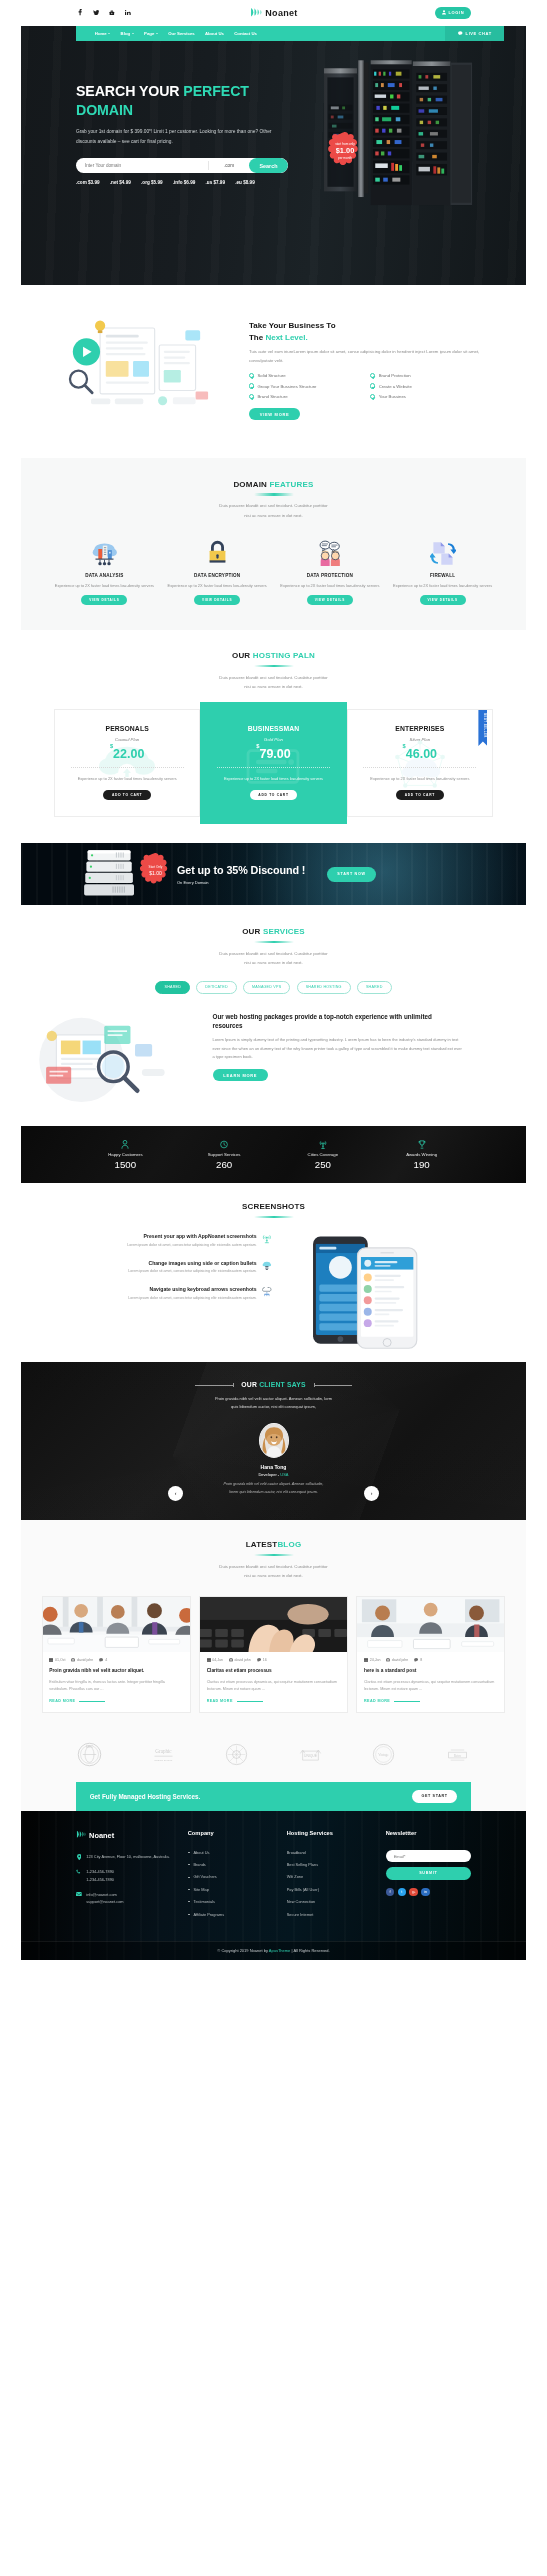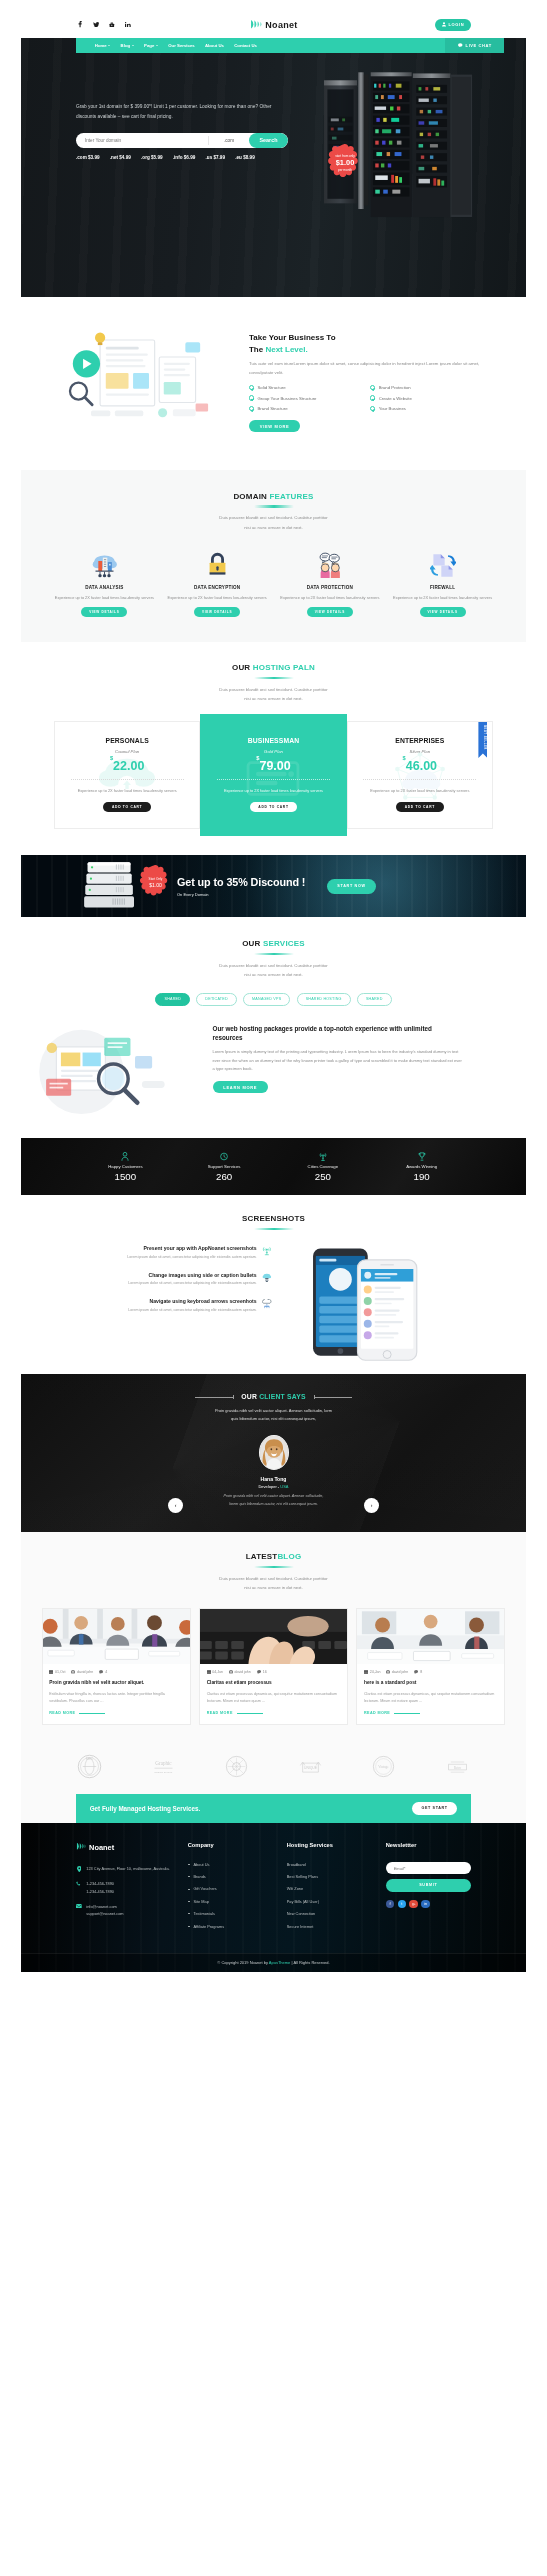--- a/index.html
+++ b/index.html
@@ -1,18 +1,18 @@
 <!DOCTYPE html>
 <html style="font-size:9px"><head>
 <meta charset="utf-8">
 <style>
   *{margin:0;padding:0;box-sizing:border-box;}
   html,body{width:547px;}
   body{font-family:"Liberation Sans",sans-serif;background:#fff;color:#333;-webkit-font-smoothing:antialiased;}
-  .wrap{width:505px;margin:12px auto;position:relative;}
+  .wrap{width:505px;margin:0 auto;position:relative;}
 
   
   .topbar{height:26px;background:#fff;display:flex;align-items:center;padding:0 55px;}
   .social{display:flex;gap:8px;align-items:center;}
   .social span{font-size:6.3px;color:#1d1d1d;width:8px;text-align:center;cursor:pointer;}
   .brand{position:absolute;left:50%;transform:translateX(-50%);display:flex;align-items:center;gap:3.4px;}
   .brand .logo-mark{display:block;}
   .brand .logo-text{font-size:9px;font-weight:700;letter-spacing:0.3px;color:#1b1b1b;}
   .login-btn{margin-left:auto;background:#26c6a5;color:#fff;border:none;border-radius:8px;height:11.4px;padding:0 6.8px;font-size:4px;font-weight:700;letter-spacing:0.6px;display:flex;align-items:center;gap:2.3px;cursor:pointer;}
 
@@ -435,20 +435,24 @@
     <div class="badge-star">
       <svg style="position:absolute;inset:0;" width="38" height="38" viewBox="0 0 66 66">
         <path fill="#ec4a47" d="M33 0c2.9 0 5.4 2 6 4.8 2.2-1.9 5.5-1.9 7.6.1 2.1 2 2.3 5.2.6 7.5 2.8-.3 5.5 1.4 6.4 4.1.9 2.7-.3 5.7-2.8 7.1 2.7.8 4.6 3.4 4.3 6.3-.2 2.9-2.5 5.2-5.4 5.5 2.3 1.7 3.2 4.8 2 7.4-1.2 2.6-4.1 4-6.8 3.3 1.2 2.6.3 5.8-2.1 7.4-2.4 1.6-5.6 1.1-7.5-1-.5 2.9-3 5-5.9 5s-5.4-2.1-5.9-5c-1.9 2.1-5.1 2.6-7.5 1-2.4-1.6-3.3-4.8-2.1-7.4-2.7.7-5.6-.7-6.8-3.3-1.2-2.6-.3-5.7 2-7.4-2.9-.3-5.2-2.6-5.4-5.5-.3-2.9 1.6-5.5 4.3-6.3-2.5-1.4-3.7-4.4-2.8-7.1.9-2.7 3.6-4.4 6.4-4.1-1.7-2.3-1.5-5.5.6-7.5 2.1-2 5.4-2 7.6-.1C27.6 2 30.1 0 33 0z"></path>
       </svg>
       <div class="b1" style="position:relative">start from only</div>
       <div class="b2" style="position:relative">$1.00</div>
       <div class="b3" style="position:relative">per month</div>
     </div>
 
     <div class="hero-inner">
+      <h1 class="hero-title">
+        <span>SEARCH YOUR </span><span class="accent">PERFECT</span><br>
+        <span class="accent">DOMAIN</span>
+      </h1>
       <p class="hero-sub">Grab your 1st domain for $ 399.00*! Limit 1 per customer. Looking for more than one? Other discounts available – see cart for final pricing.</p>
 
       <div class="search-bar">
         <input type="text" placeholder="Inter Your domain" style="">
         <div class="tld">.com</div>
         <button class="go">Search</button>
       </div>
 
       <div class="tlds">
         <span>.com $3.99</span>

